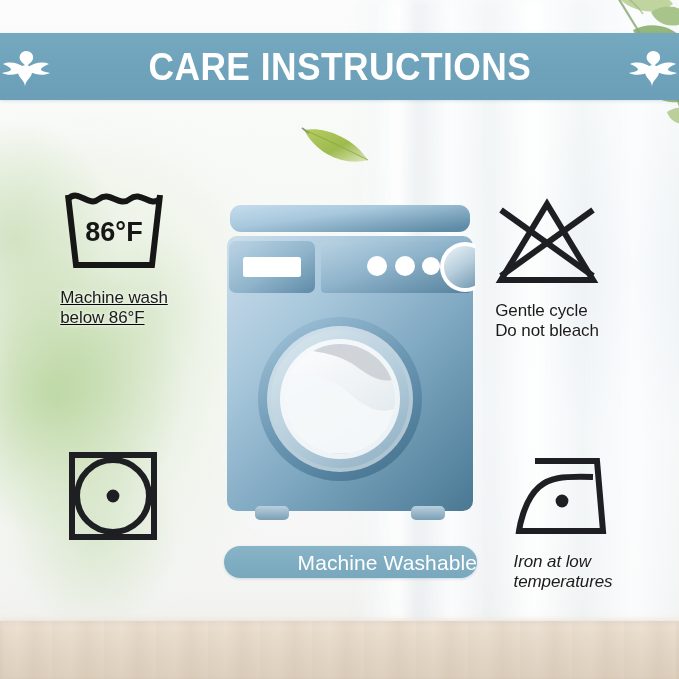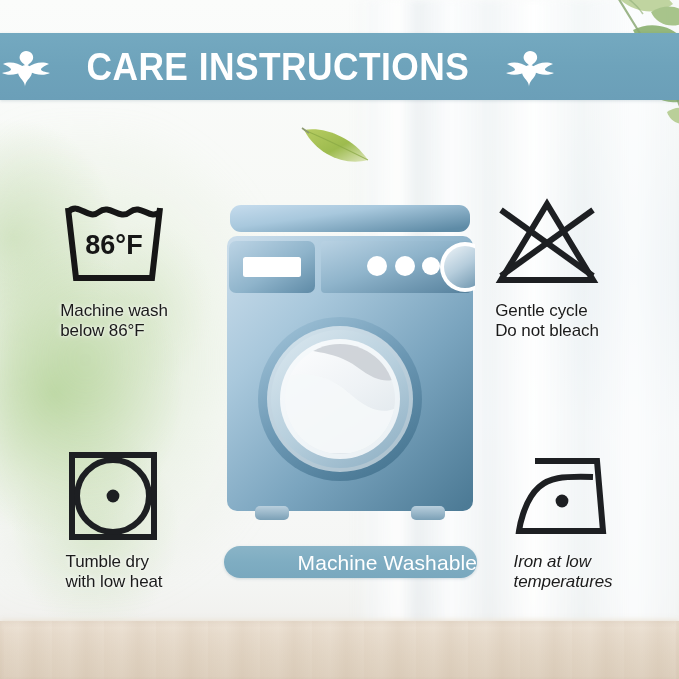--- a/index.html
+++ b/index.html
@@ -103,21 +103,21 @@
   
   .banner {
     position: absolute;
     left: 0;
     top: 33px;
     width: 679px;
     height: 67px;
     background: linear-gradient(180deg, #74a9c0 0%, #6ea3bb 50%, #6b9fb8 100%);
     display: flex;
     align-items: center;
-    justify-content: flex-start;
+    justify-content: space-between;
     gap: 20px;
     box-shadow: 0 1px 3px rgba(60,100,120,0.18);
   }
   .banner-title {
     color: #ffffff;
     font-size: 38px;
     font-weight: bold;
     letter-spacing: 0.5px;
     line-height: 1;
     white-space: nowrap;
@@ -130,21 +130,21 @@
   }
 
   
   .cell {
     position: absolute;
     width: 220px;
     display: flex;
     flex-direction: column;
     align-items: center;
   }
-  .cell-tl { left: 4px;   top: 196px; }
+  .cell-tl { left: 4px;   top: 183px; text-decoration: underline; }
   .cell-tr { left: 437px; top: 196px; }
   .cell-bl { left: 4px;   top: 447px; }
   .cell-br { left: 453px; top: 447px; font-style: italic; }
 
   .sym {
     width: 116px;
     height: 98px;
     display: block;
   }
   .cell-label {
@@ -281,22 +281,20 @@
   </div>
 
   <div class="cell cell-bl">
     <svg class="sym" viewBox="0 0 116 98">
       <g fill="none" stroke="#1d1f22" stroke-width="6">
         <rect x="16" y="8" width="82" height="82"></rect>
         <circle cx="57" cy="49" r="36"></circle>
       </g>
       <circle cx="57" cy="49" r="6.4" fill="#1d1f22"></circle>
     </svg>
-    <div class="cell-label">Tumble dry
-with low heat</div>
   </div>
 
   <div class="cell cell-br">
     <svg class="sym" viewBox="0 0 116 98">
       <g fill="none" stroke="#1d1f22" stroke-width="6" stroke-linejoin="miter" stroke-linecap="butt">
         <path d="M30 14 L92 14 L98 84 L14 84 C14 84 18 54 34 40 C44 31 56 29 88 30"></path>
       </g>
       <circle cx="57" cy="54" r="6.4" fill="#1d1f22"></circle>
     </svg>
     <div class="cell-label">Iron at low

